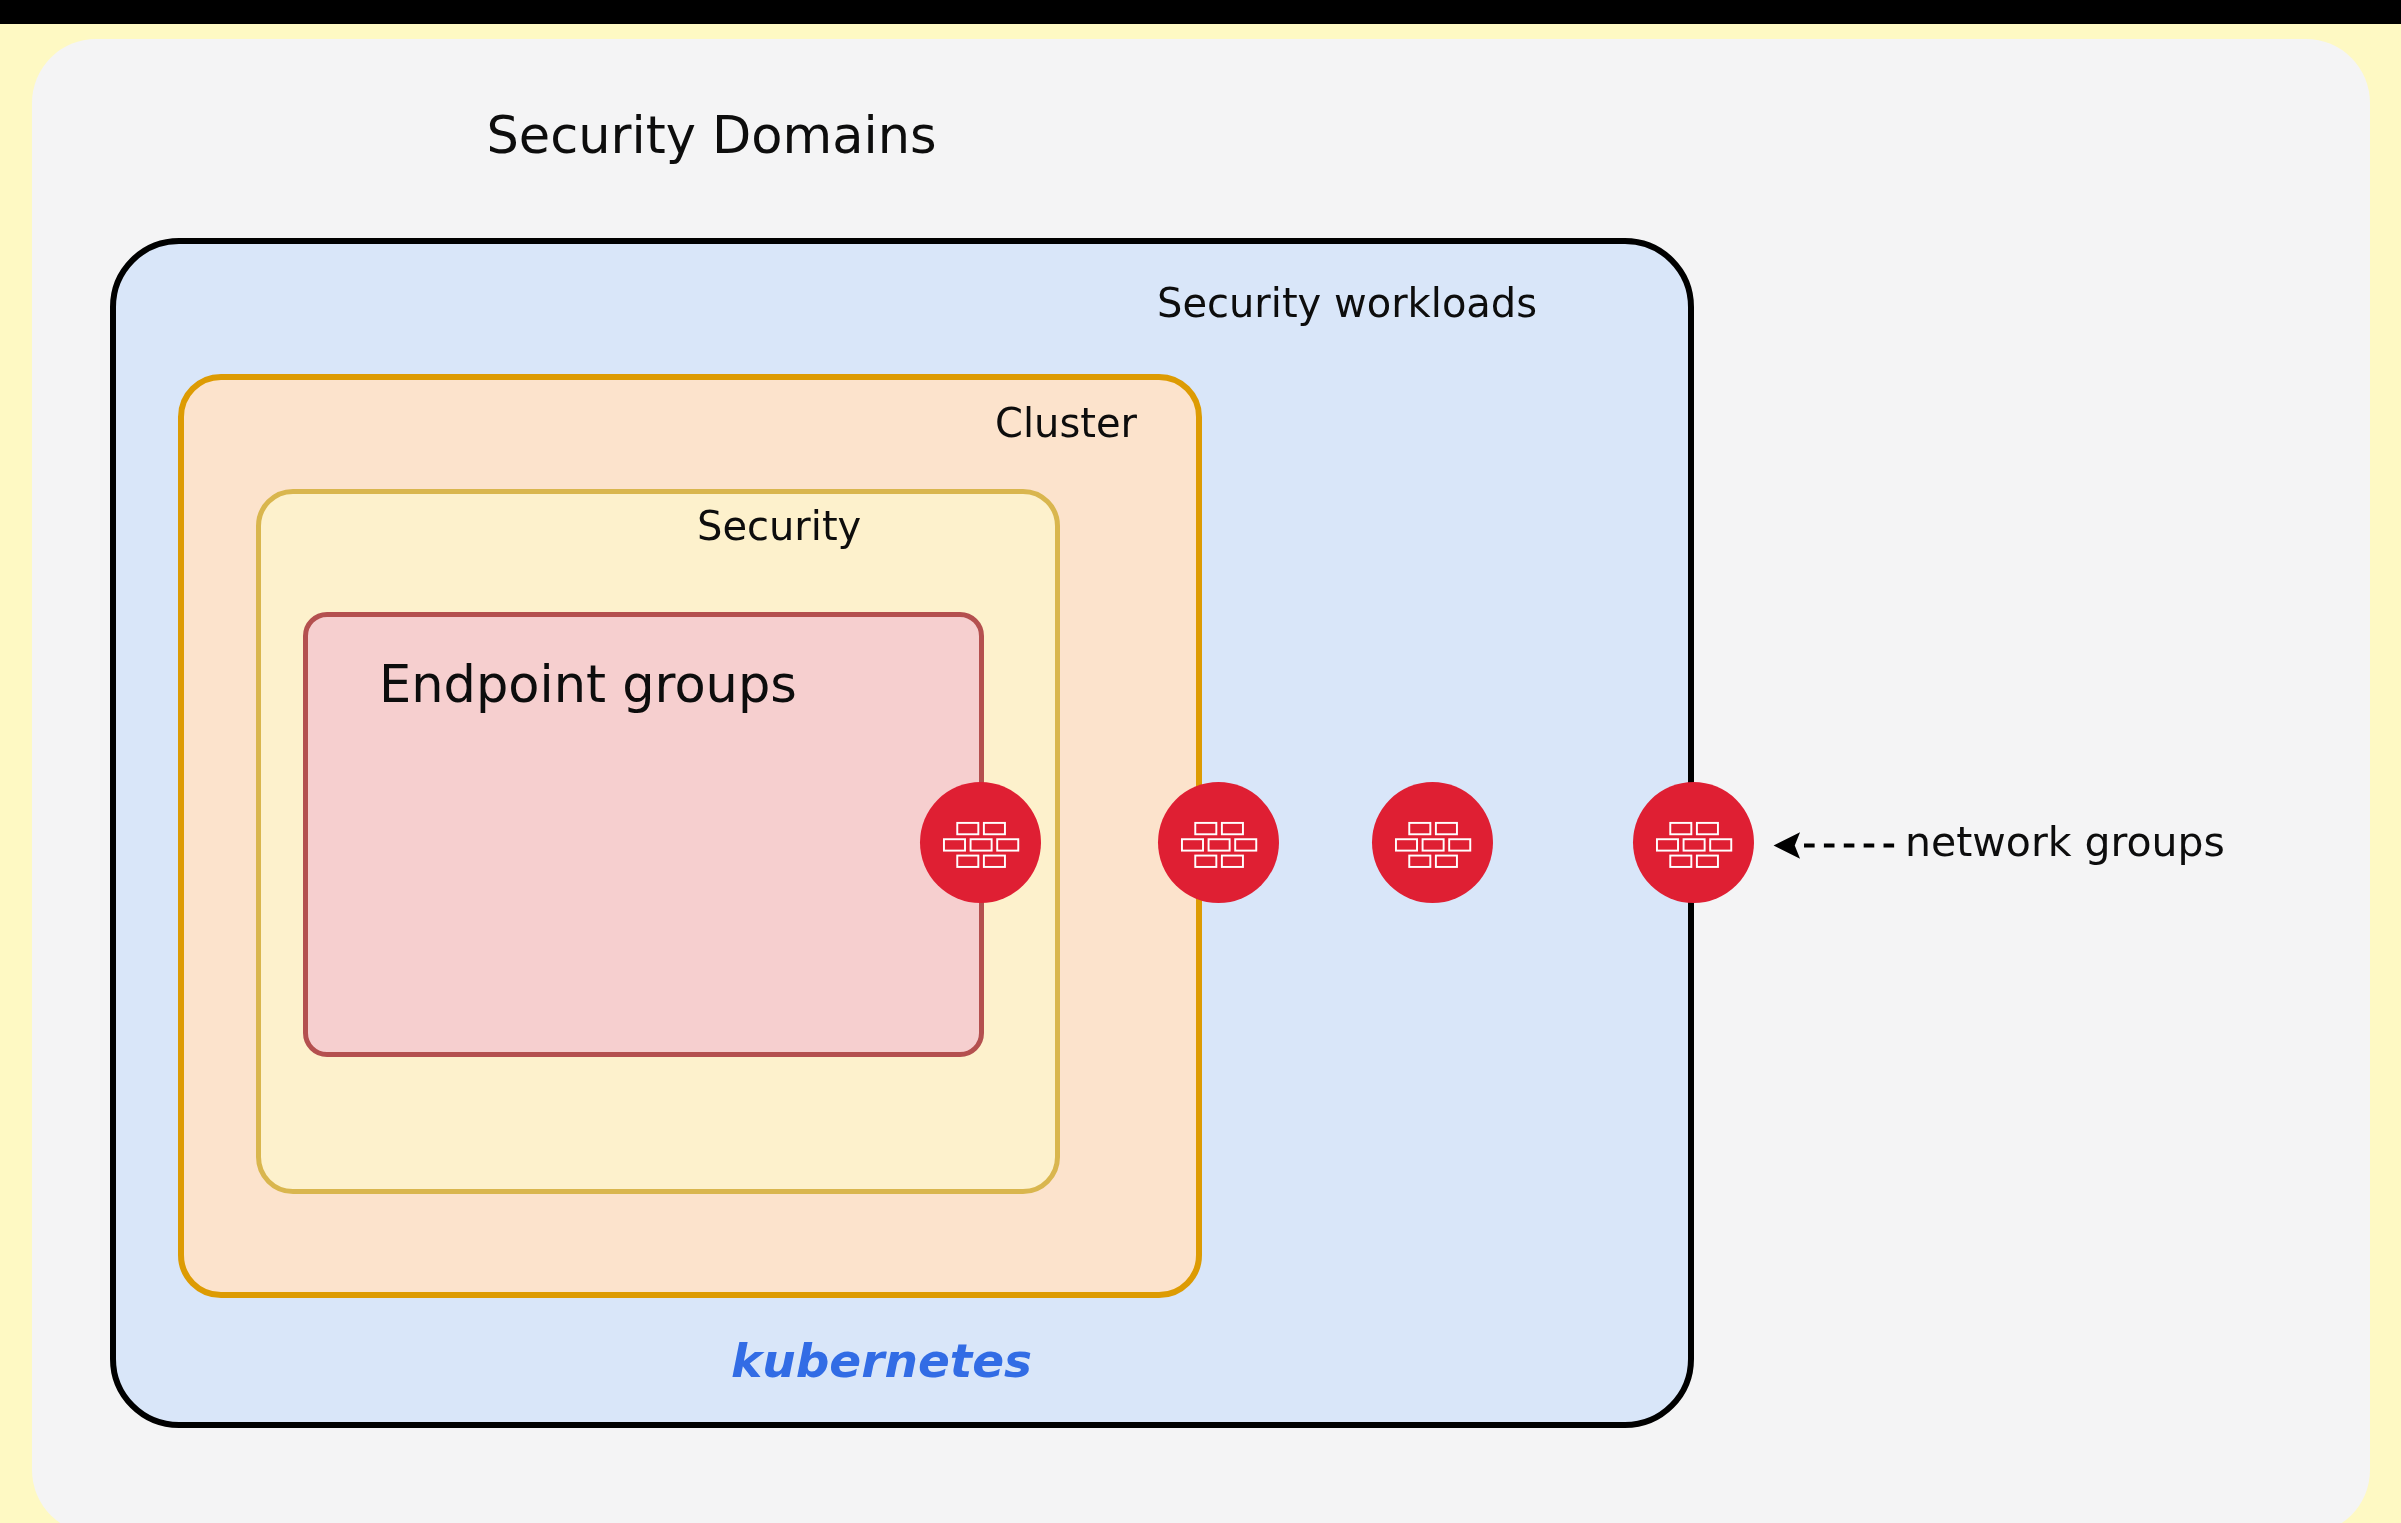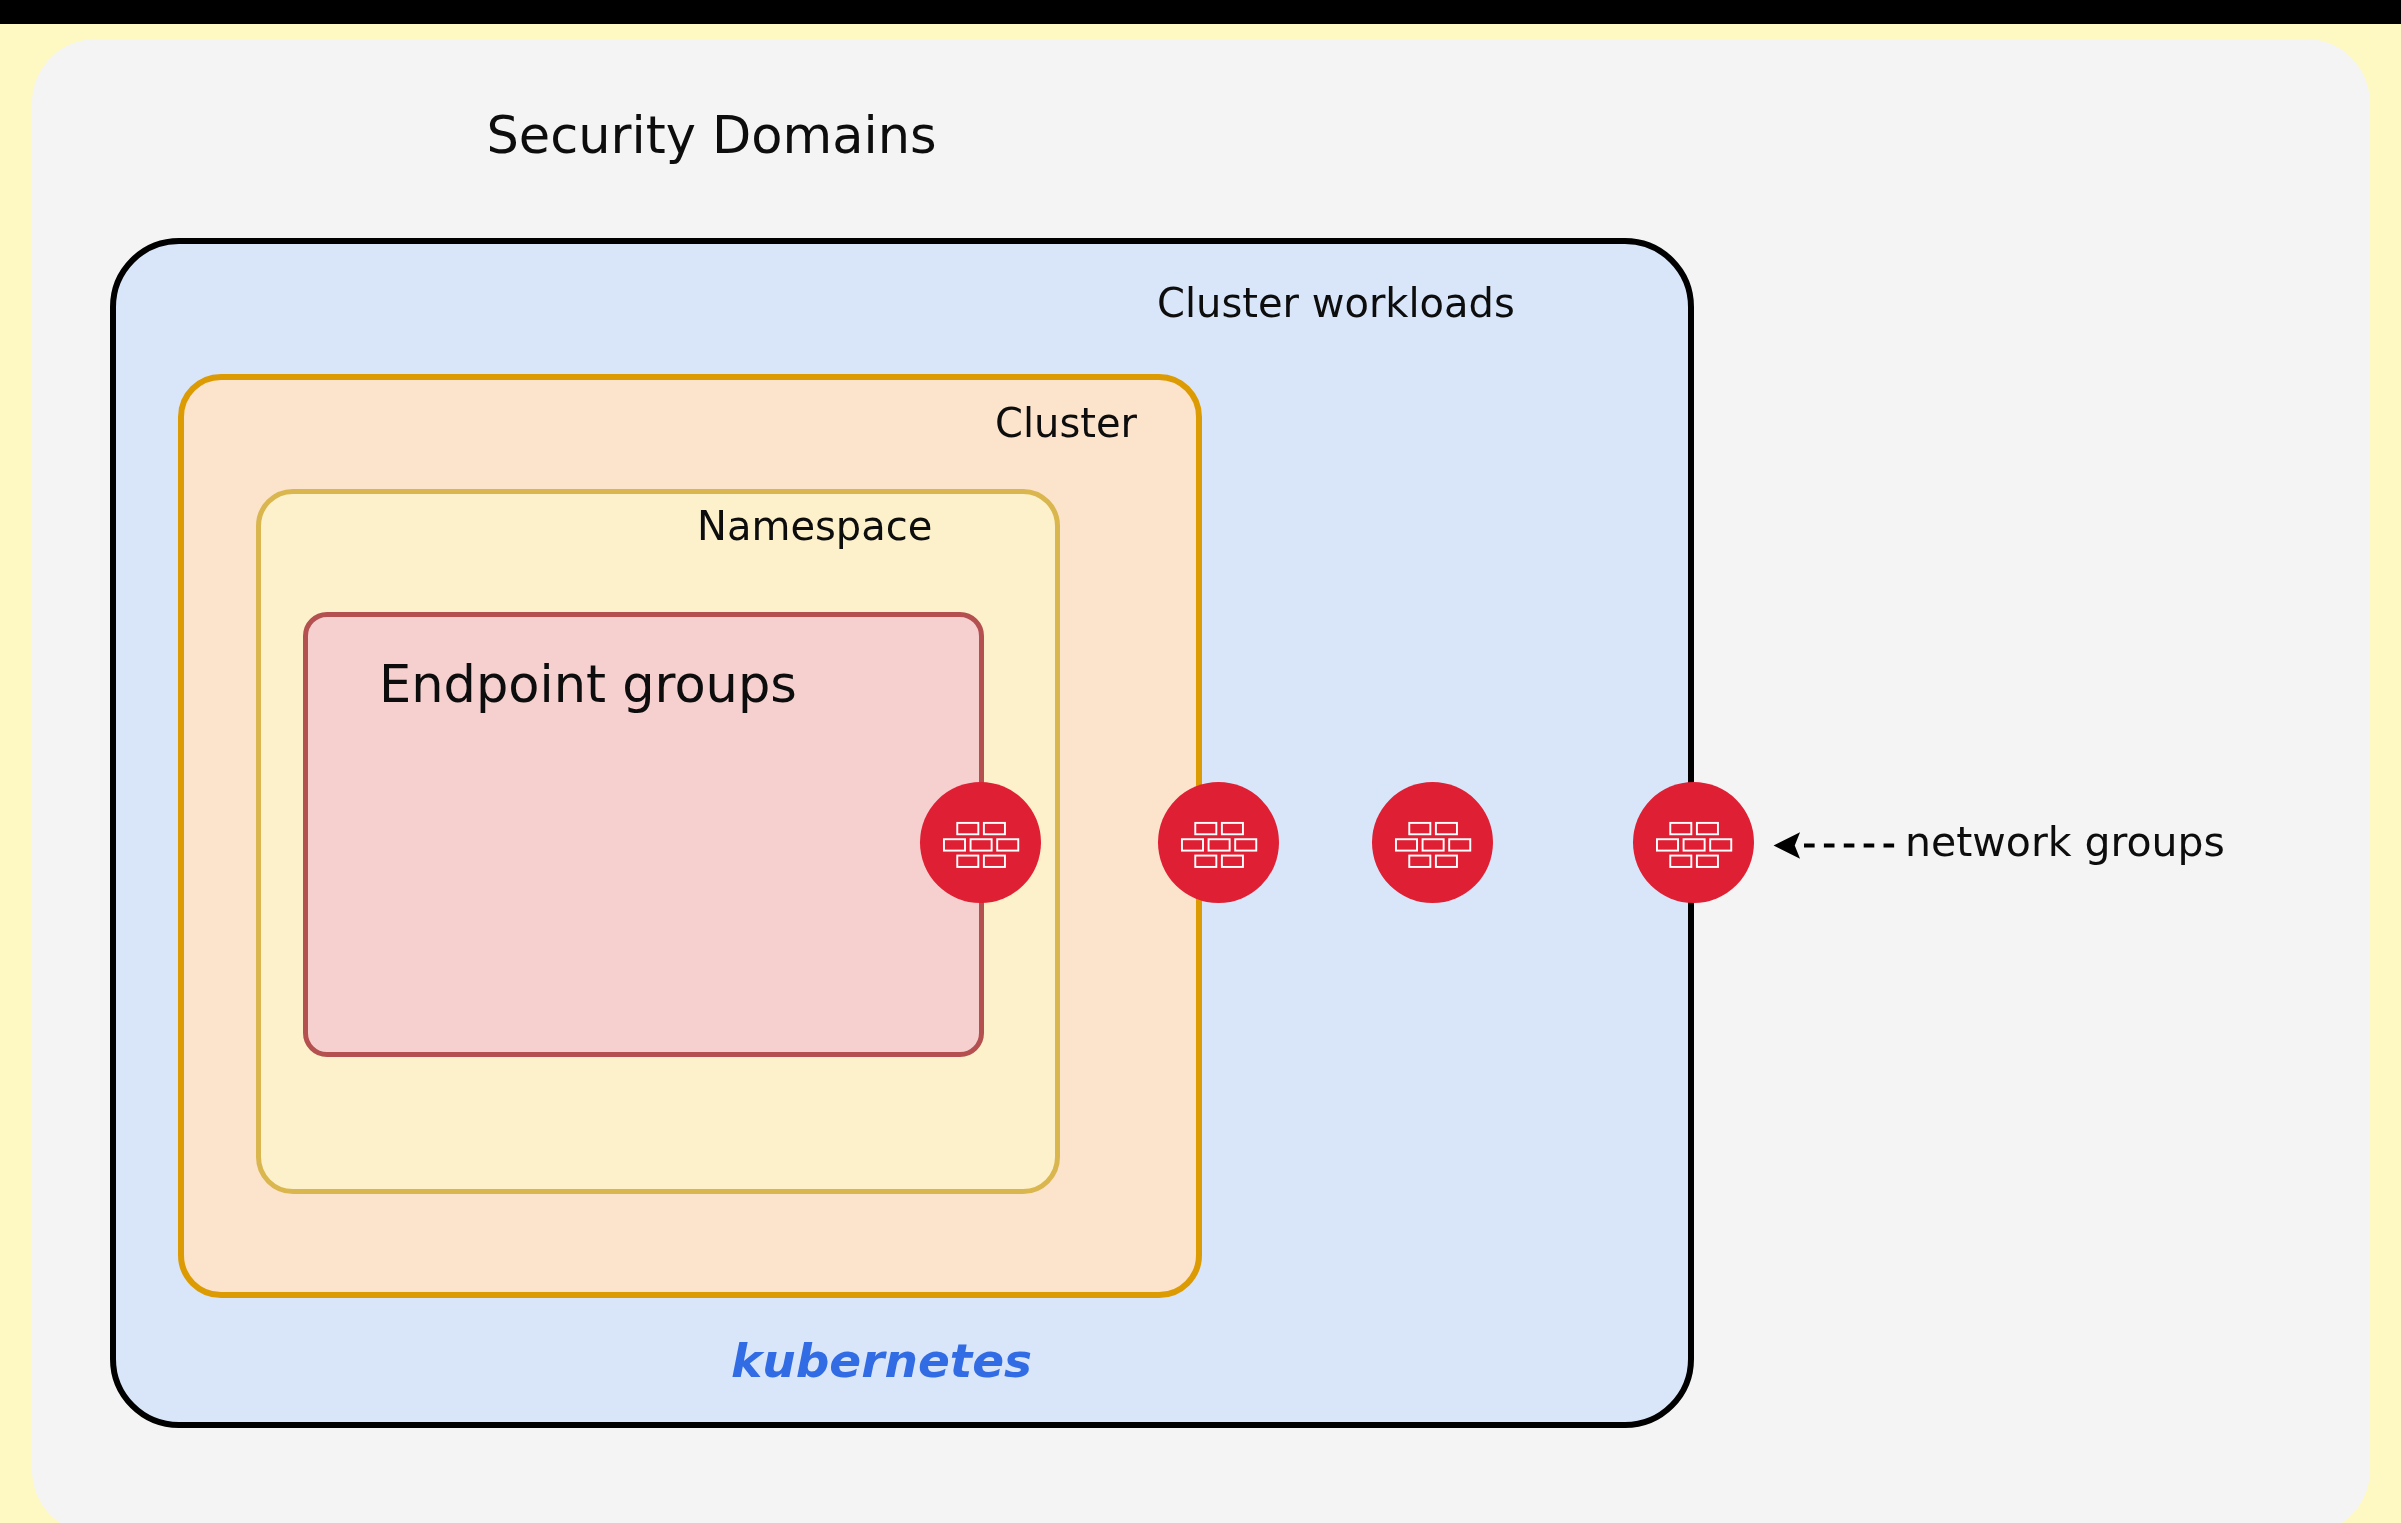--- a/index.html
+++ b/index.html
@@ -156,27 +156,27 @@
 </head>
 <body>
 
 <div id="stage">
 
   <div class="panel-security"></div>
 
   <div class="lbl lbl-security">Security Domains</div>
 
   <div class="box-cluster"></div>
-  <div class="lbl lbl-cluster">Cluster workloads</div>
+  <div class="lbl lbl-cluster">Security workloads</div>
 
   <div class="box-tenant"></div>
   <div class="lbl lbl-tenant">Cluster</div>
 
   <div class="box-namespace"></div>
-  <div class="lbl lbl-namespace">Namespace</div>
+  <div class="lbl lbl-namespace">Security</div>
 
   <div class="box-endpoint"></div>
   <div class="lbl lbl-endpoint">Endpoint groups</div>
 
   <div class="lbl lbl-kubernetes">kubernetes</div>
 
   <div class="fw" style="left:920px; top:758px;">
     <svg viewBox="0 0 100 100" aria-hidden="true">
       <g fill="#ffffff">
         <rect x="30" y="33" width="19" height="11"></rect>

